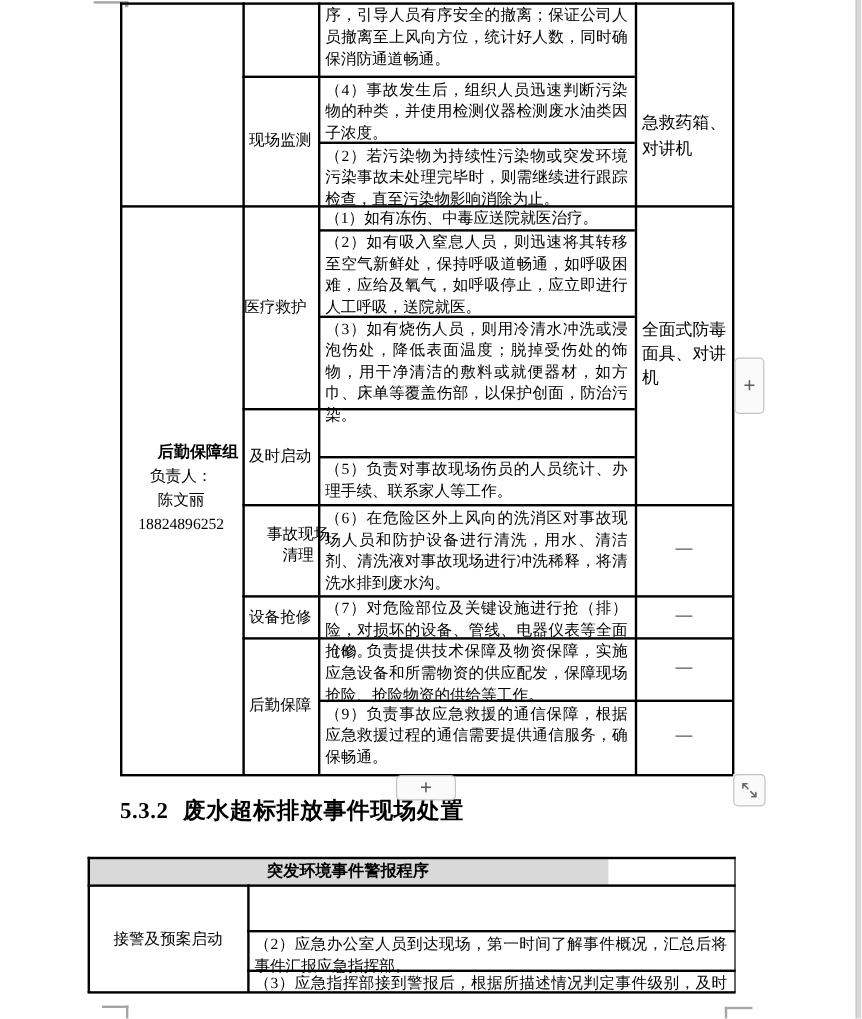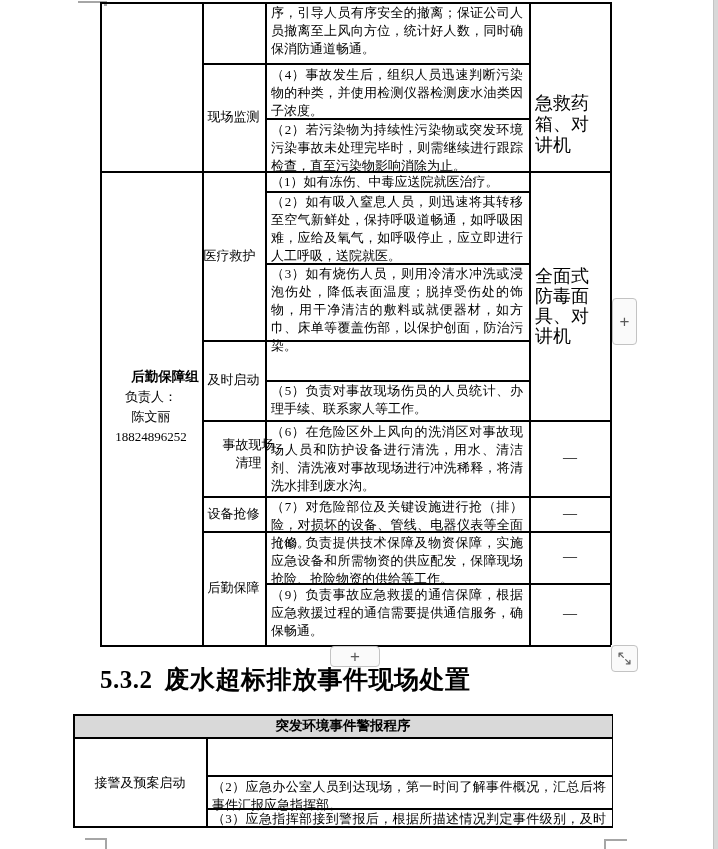--- a/index.html
+++ b/index.html
@@ -7,22 +7,22 @@
          font-family:"Liberation Serif",serif;color:#000;}
   .hl,.vl{position:absolute;background:#000;}
   .hl{height:1.5px;}
   .vl{width:1.5px;}
   .txt{position:absolute;font-size:13px;line-height:18px;text-align:justify;}
   .lbl{position:absolute;display:flex;align-items:center;justify-content:center;
        font-size:13px;line-height:18px;text-align:center;}
   .dash{position:absolute;display:flex;align-items:center;justify-content:center;font-size:14px;}
   .groupblock{position:absolute;text-align:center;font-size:13px;line-height:20px;}
   .groupblock .bold{font-weight:bold;font-size:13.5px;margin-left:28px;}
-  .equip{position:absolute;font-size:18px;line-height:21px;text-align:left;}
-  .heading{position:absolute;font-weight:bold;font-size:25px;letter-spacing:.5px;}
+  .equip{position:absolute;font-size:14px;line-height:21px;text-align:left;}
+  .heading{position:absolute;font-weight:bold;font-size:19px;letter-spacing:.5px;}
   .heading .num{margin-right:12px;}
   .t2head{position:absolute;display:flex;align-items:center;justify-content:center;
           background:#d9d9d9;font-weight:bold;font-size:13.5px;}
   .btn{position:absolute;display:flex;align-items:center;justify-content:center;
        background:#fafafa;border:1px solid #c3c3c3;border-radius:4px;color:#595959;
        font-family:"Liberation Sans",sans-serif;font-size:17px;box-sizing:border-box;cursor:pointer;}
   .mark{position:absolute;background:#a6a6a6;}
   .scrollbar{position:absolute;left:713px;top:0;width:5px;height:849px;
              background:#d8d8d8;border-left:1px solid #c4c4c4;box-sizing:border-box;}
   .clip1{overflow:hidden;height:17px;}
@@ -93,21 +93,21 @@
   <div class="lbl" style="left:203px;top:532px;width:61px;height:112px">后勤保障</div>
   <div class="txt" style="left:271px;top:534px;width:252px">（8）负责提供技术保障及物资保障，实施应急设备和所需物资的供应配发，保障现场抢险、抢险物资的供给等工作。</div>
   <div class="txt" style="left:271px;top:586px;width:252px">（9）负责事故应急救援的通信保障，根据应急救援过程的通信需要提供通信服务，确保畅通。</div>
   <div class="dash" style="left:530px;top:532px;width:80px;height:50px">—</div>
   <div class="dash" style="left:530px;top:584px;width:80px;height:60px">—</div>
 
   <div class="heading" style="left:100px;top:663px">
     <span class="num">5.3.2</span><span>废水超标排放事件现场处置</span>
   </div>
 
-  <div class="t2head" style="left:73px;top:714px;width:540px;height:23px">突发环境事件警报程序</div>
+  <div class="t2head" style="left:73px;top:714px;width:434px;height:23px">突发环境事件警报程序</div>
 
   <div class="vl" style="left:73px;top:714px;height:113px"></div>
   <div class="vl" style="left:206px;top:737px;height:90px"></div>
   <div class="vl" style="left:611.5px;top:714px;height:113px"></div>
 
   <div class="hl" style="left:73px;top:714px;width:540px"></div>
   <div class="hl" style="left:73px;top:737px;width:540px"></div>
   <div class="hl" style="left:206px;top:775px;width:407px"></div>
   <div class="hl" style="left:206px;top:808px;width:407px"></div>
   <div class="hl" style="left:73px;top:826px;width:540px"></div>

